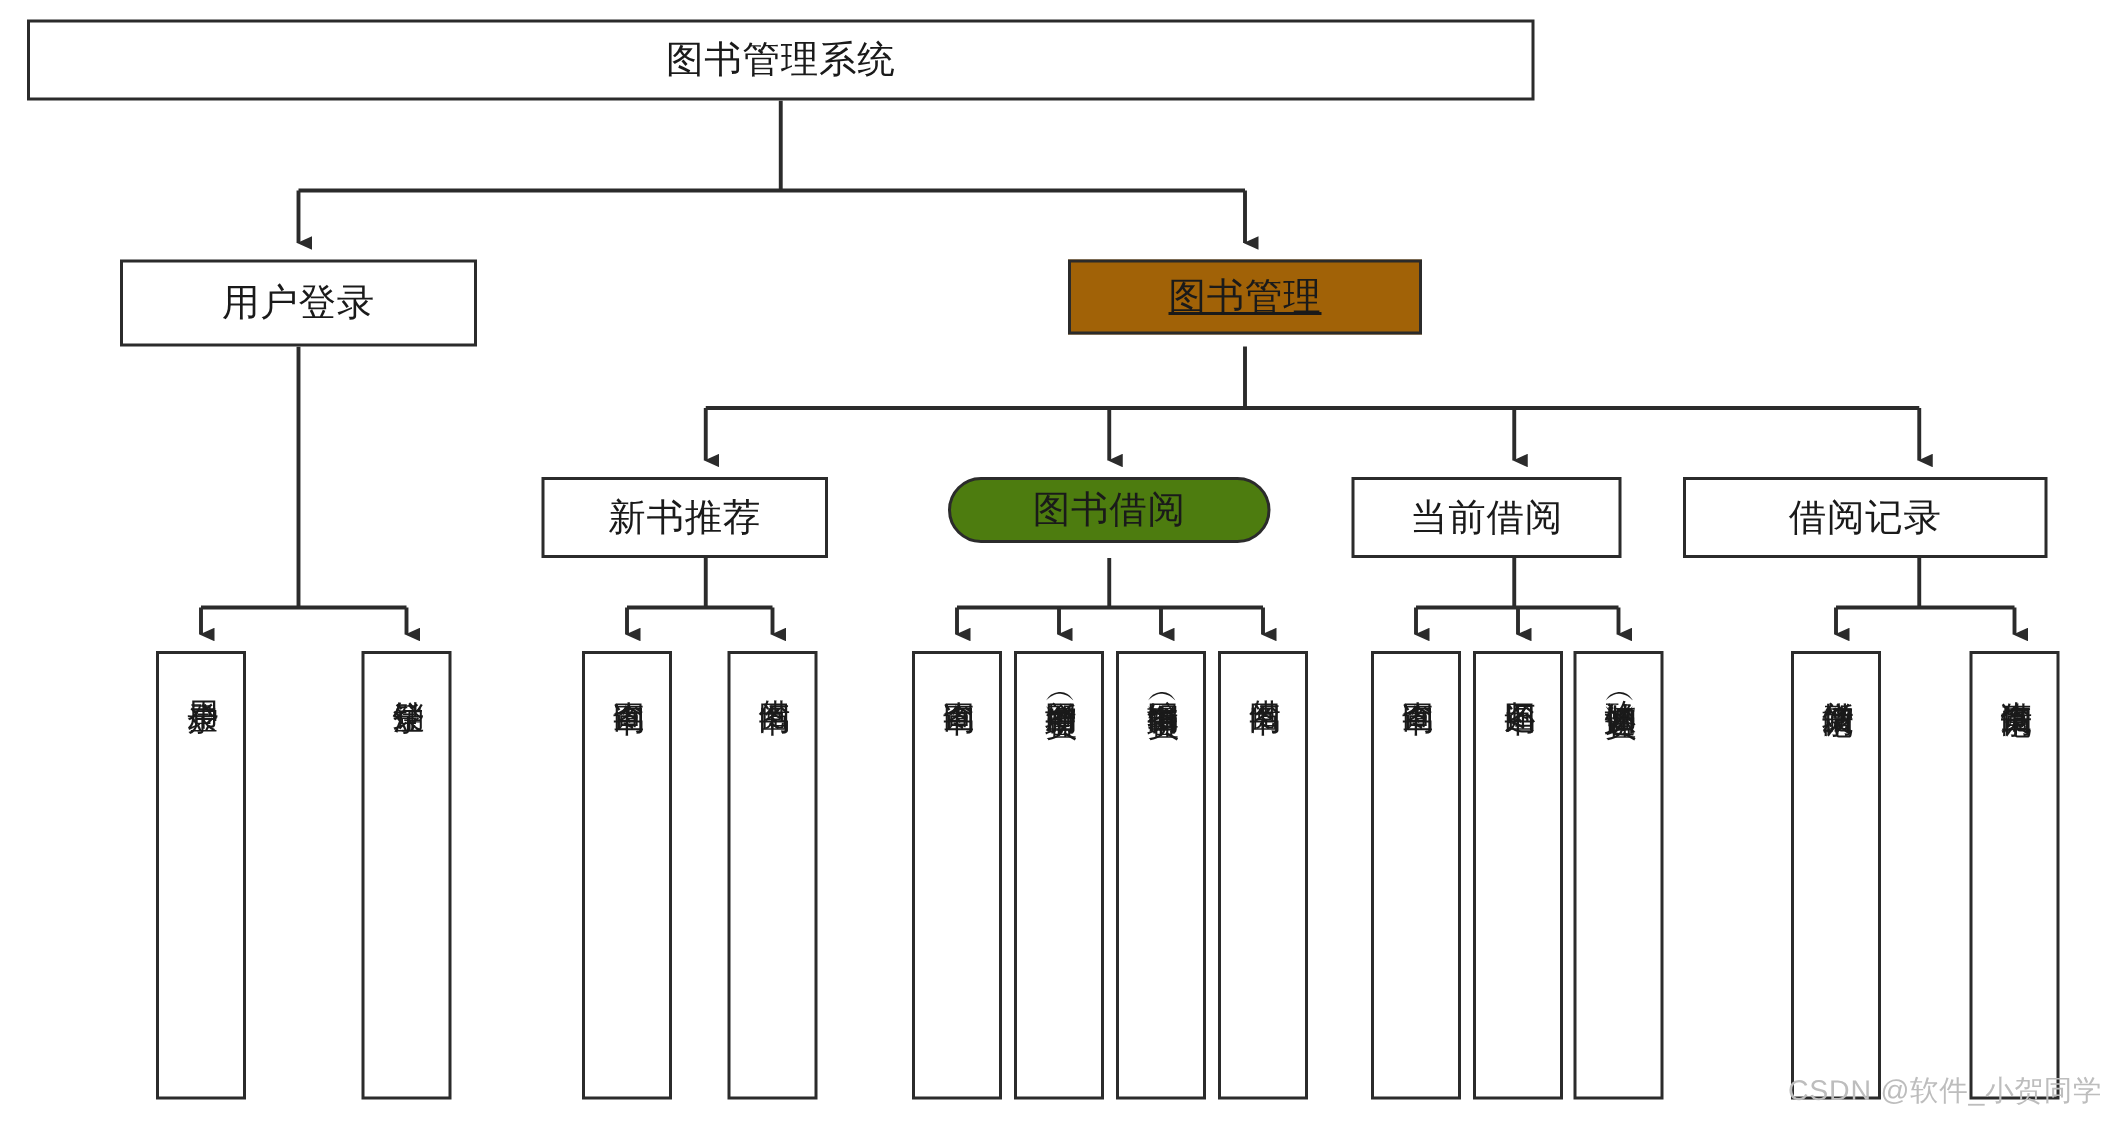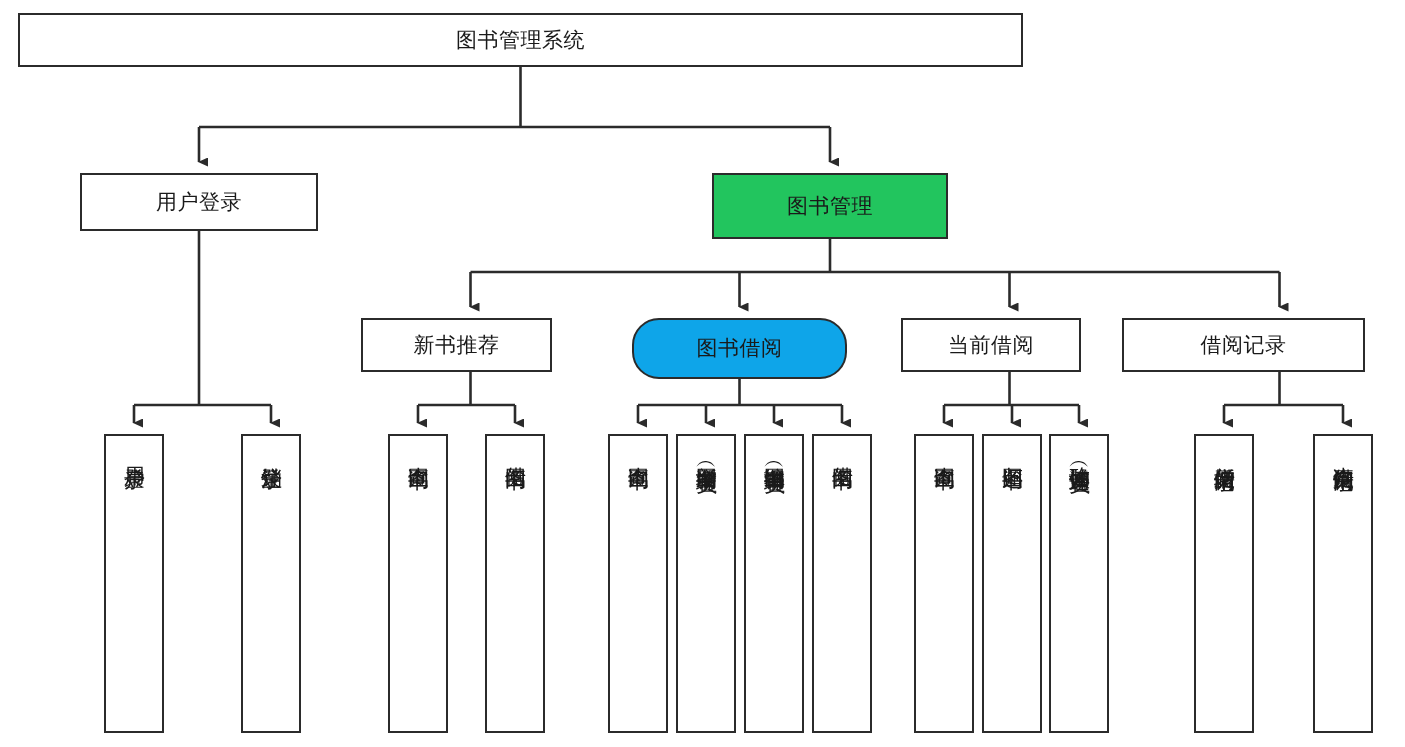--- a/index.html
+++ b/index.html
@@ -29,21 +29,21 @@
     position: absolute;
     box-sizing: border-box;
     border: 2px solid #2b2b2b;
     background: #ffffff;
     display: flex;
     align-items: center;
     justify-content: center;
     color: #1a1a1a;
   }
   .node .label {
-    font-size: 21px;
+    font-size: 25px;
     line-height: 1.15;
     letter-spacing: 0.5px;
     white-space: nowrap;
   }
   .node.horizontal .label {
     writing-mode: horizontal-tb;
   }
   .node.vertical {
     align-items: flex-start;
     justify-content: center;
@@ -112,27 +112,27 @@
       </g>
   </svg>
 
   <div id="node-layer">
       <div class="node horizontal" style="left: 18px; top: 13px; width: 1005px; height: 54px; border-color: rgb(43, 43, 43); background: rgb(255, 255, 255); color: rgb(26, 26, 26);">
         <span class="label">图书管理系统</span>
       </div>
       <div class="node horizontal" style="left: 80px; top: 173px; width: 238px; height: 58px; border-color: rgb(43, 43, 43); background: rgb(255, 255, 255); color: rgb(26, 26, 26);">
         <span class="label">用户登录</span>
       </div>
-      <div class="node horizontal" style="left: 712px; top: 173px; width: 236px; height: 66px; border-color: rgb(43, 43, 43); background: #22c55e; color: rgb(26, 26, 26);">
+      <div class="node horizontal" style="left: 712px; top: 173px; width: 236px; height: 50px; border-color: rgb(43, 43, 43); background: #a16207; color: rgb(26, 26, 26); text-decoration: underline;">
         <span class="label">图书管理</span>
       </div>
       <div class="node horizontal" style="left: 361px; top: 318px; width: 191px; height: 54px; border-color: rgb(43, 43, 43); background: rgb(255, 255, 255); color: rgb(26, 26, 26);">
         <span class="label">新书推荐</span>
       </div>
-      <div class="node horizontal" style="left: 632px; top: 318px; width: 215px; height: 61px; border-color: rgb(43, 43, 43); background: #0ea5e9; color: rgb(26, 26, 26); border-radius: 27px;">
+      <div class="node horizontal" style="left: 632px; top: 318px; width: 215px; height: 44px; border-color: rgb(43, 43, 43); background: #4d7c0f; color: rgb(26, 26, 26); border-radius: 27px;">
         <span class="label">图书借阅</span>
       </div>
       <div class="node horizontal" style="left: 901px; top: 318px; width: 180px; height: 54px; border-color: rgb(43, 43, 43); background: rgb(255, 255, 255); color: rgb(26, 26, 26);">
         <span class="label">当前借阅</span>
       </div>
       <div class="node horizontal" style="left: 1122px; top: 318px; width: 243px; height: 54px; border-color: rgb(43, 43, 43); background: rgb(255, 255, 255); color: rgb(26, 26, 26);">
         <span class="label">借阅记录</span>
       </div>
       <div class="node vertical" style="left: 104px; top: 434px; width: 60px; height: 299px; border-color: rgb(43, 43, 43); background: rgb(255, 255, 255); color: rgb(26, 26, 26);">
         <span class="label">用户登录</span>
@@ -168,13 +168,14 @@
         <span class="label">确认归还（管理员）</span>
       </div>
       <div class="node vertical" style="left: 1194px; top: 434px; width: 60px; height: 299px; border-color: rgb(43, 43, 43); background: rgb(255, 255, 255); color: rgb(26, 26, 26);">
         <span class="label">新增借阅记录</span>
       </div>
       <div class="node vertical" style="left: 1313px; top: 434px; width: 60px; height: 299px; border-color: rgb(43, 43, 43); background: rgb(255, 255, 255); color: rgb(26, 26, 26);">
         <span class="label">查询借阅记录</span>
       </div>
     </div>
 
+  <div class="watermark" style="left: 1192px; top: 714px; color: rgb(189, 189, 189);">CSDN @软件_小贺同学</div>
 </div>
 
 </body></html>

